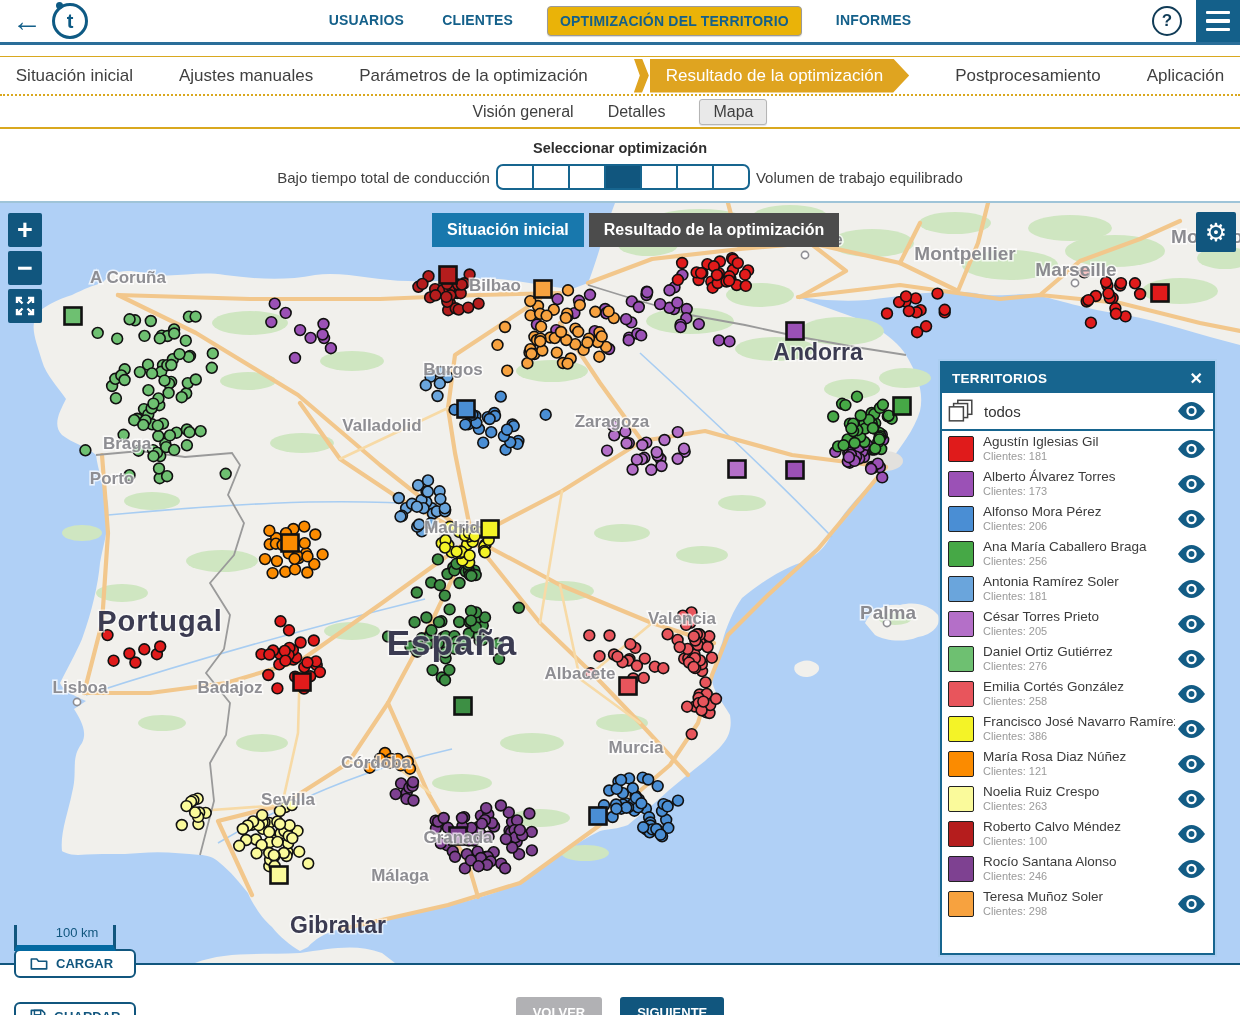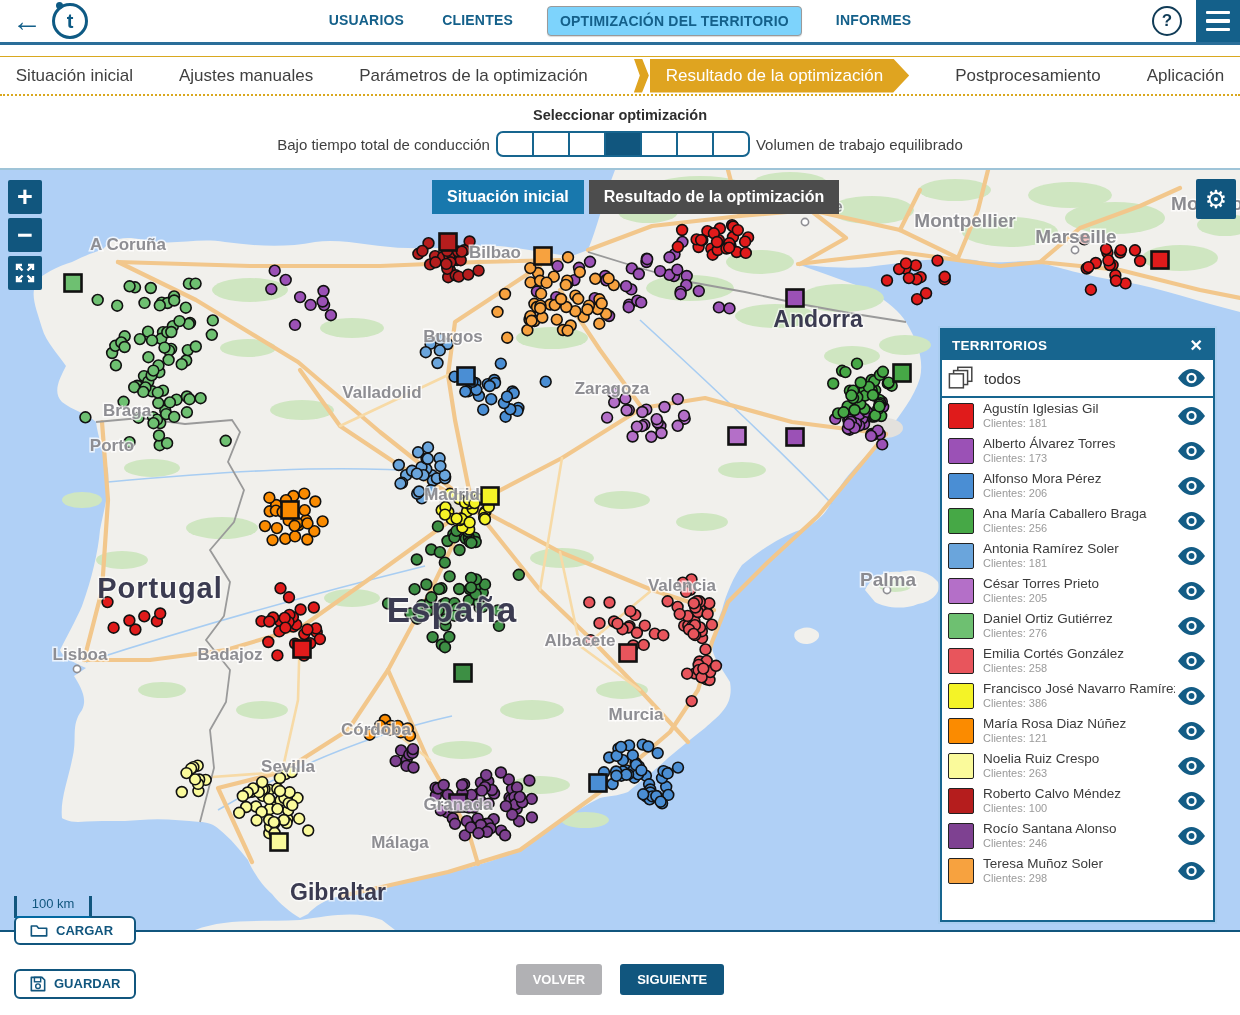--- a/index.html
+++ b/index.html
@@ -7,21 +7,21 @@
   .app{width:1240px;height:1015px;display:flex;flex-direction:column;}
 
   
   .topbar{height:42px;border-bottom:3px solid #2a6e99;display:flex;align-items:center;position:relative;background:#fff;}
   .back-arrow{font-size:30px;color:#14608a;margin:0 10px 0 12px;line-height:1;cursor:pointer;font-weight:bold;}
   .logo{width:30px;height:30px;border:3px solid #0e5a84;border-radius:50%;display:flex;align-items:center;justify-content:center;
     color:#0e5a84;font-weight:bold;font-size:20px;position:relative;}
   .logo .logo-dot{position:absolute;top:-4px;left:1px;width:7px;height:7px;background:#0e5a84;border-radius:50%;}
   .nav{position:absolute;left:0;right:0;display:flex;justify-content:center;align-items:flex-start;gap:30px;}
   .nav-item{color:#14608a;font-weight:bold;font-size:14px;letter-spacing:.2px;cursor:pointer;padding:6px 4px;}
-  .nav-item.active{background:#7dd3fc;border:1px solid #9a9a9a;border-radius:4px;padding:6px 12px;box-shadow:0 1px 1px rgba(0,0,0,.15);}
+  .nav-item.active{background:#eab308;border:1px solid #9a9a9a;border-radius:4px;padding:6px 12px;box-shadow:0 1px 1px rgba(0,0,0,.15);}
   .top-right{margin-left:auto;display:flex;align-items:center;height:100%;}
   .help-btn{width:26px;height:26px;border:2.5px solid #113c57;border-radius:50%;color:#113c57;font-weight:bold;font-size:17px;
     display:flex;align-items:center;justify-content:center;margin-right:14px;cursor:pointer;}
   .menu-btn{width:44px;height:42px;background:#14608a;display:flex;flex-direction:column;justify-content:center;align-items:center;gap:5px;cursor:pointer;}
   .menu-btn span{display:block;width:24px;height:3.5px;background:#fff;border-radius:1px;}
 
   
   .wizard{margin-top:11px;border-top:1px solid #d9a81f;border-bottom:2px dotted #d9a81f;height:37px;
     display:flex;align-items:center;justify-content:center;gap:46px;}
   .wtab{color:#3f3f3f;font-size:17px;cursor:pointer;white-space:nowrap;}
@@ -64,21 +64,21 @@
   .zbtn{width:34px;height:34px;background:#11567e;color:#fff;display:flex;align-items:center;justify-content:center;
     font-size:27px;font-weight:bold;cursor:pointer;border-radius:2px;line-height:1;}
   .zbtn svg{display:block;}
   .map-toggle{position:absolute;left:432px;top:10px;display:flex;gap:5px;z-index:5;}
   .mt-btn{height:34px;display:flex;align-items:center;padding:0 15px;color:#fff;font-weight:bold;font-size:16px;cursor:pointer;}
   .mt-initial{background:#1878ad;}
   .mt-result{background:#4c4c4c;}
   .gear-btn{position:absolute;right:4px;top:9px;width:40px;height:40px;background:#11567e;color:#fff;display:flex;
     align-items:center;justify-content:center;font-size:25px;cursor:pointer;border-radius:2px;z-index:5;}
   .scalebar{position:absolute;left:14px;bottom:12px;border-left:3px solid #11567e;border-right:3px solid #11567e;
-    border-bottom:2px solid #0369a1;height:20px;width:72px;display:flex;align-items:flex-start;justify-content:center;z-index:5;}
+    border-bottom:6px solid #0369a1;height:20px;width:72px;display:flex;align-items:flex-start;justify-content:center;z-index:5;padding-left:24px;}
   .scalebar span{font-size:13px;color:#11567e;}
 
   
   .panel{position:absolute;right:25px;top:158px;width:275px;height:594px;background:#fff;border:2px solid #17658f;
     box-sizing:border-box;z-index:6;display:flex;flex-direction:column;box-shadow:0 0 0 2px rgba(160,200,230,.35);}
   .panel-header{height:30px;background:#17658f;color:#fff;display:flex;align-items:center;justify-content:space-between;
     padding:0 10px;flex:0 0 auto;}
   .panel-title{font-weight:bold;font-size:13.5px;letter-spacing:.3px;}
   .panel-close{cursor:pointer;font-size:16px;font-weight:bold;}
   .todos-row{display:flex;align-items:center;height:36px;border-bottom:2px solid #17658f;padding:0 8px 0 6px;flex:0 0 auto;cursor:pointer;}
@@ -134,20 +134,25 @@
     <div class="wtab">Ajustes manuales</div>
     <div class="wtab">Parámetros de la optimización</div>
     <div class="wtab-active-wrap">
       <div class="wtab-chev"></div>
       <div class="wtab-active">Resultado de la optimización</div>
     </div>
     <div class="wtab">Postprocesamiento</div>
     <div class="wtab">Aplicación</div>
   </div>
 
+  <div class="subtabs">
+    <div class="stab">Visión general</div>
+    <div class="stab">Detalles</div>
+    <div class="stab active">Mapa</div>
+  </div>
 
   <div class="selector">
     <div class="sel-title">Seleccionar optimización</div>
     <div class="sel-row">
       <div class="sel-label">Bajo tiempo total de conducción</div>
       <div class="segments" id="segments">
           <div class="seg"></div>
           <div class="seg"></div>
           <div class="seg"></div>
           <div class="seg filled"></div>

